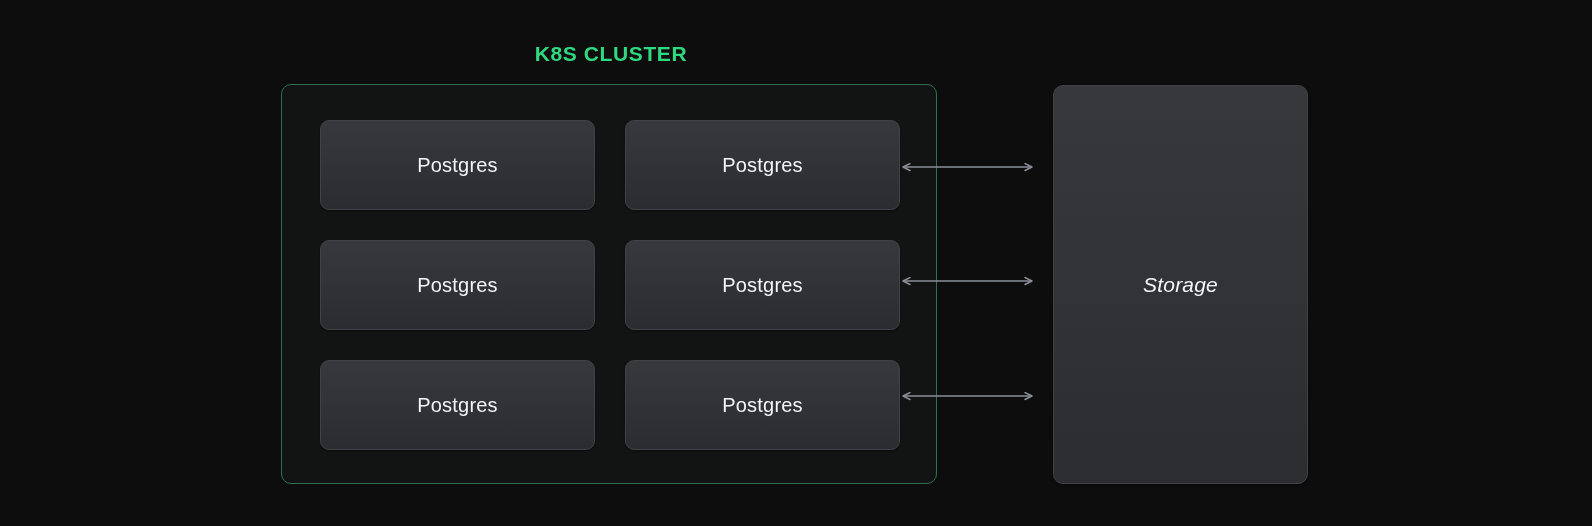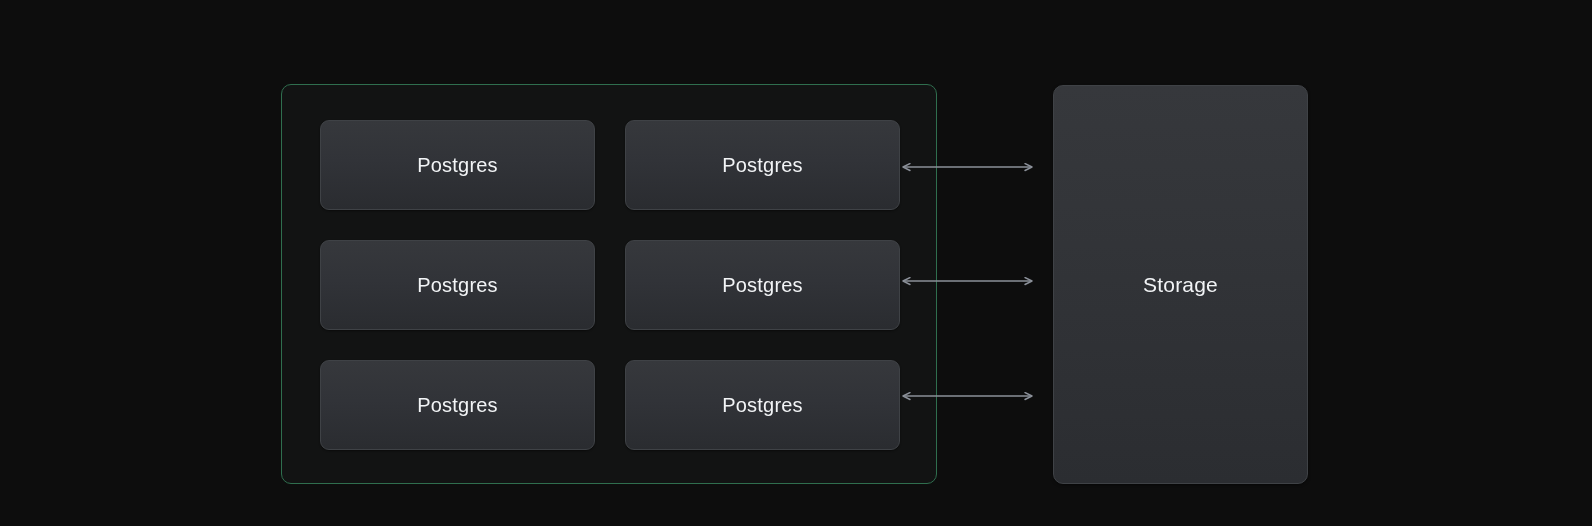--- a/index.html
+++ b/index.html
@@ -88,20 +88,21 @@
     top: 85px;
     width: 255px;
     height: 399px;
     border-radius: 10px;
     border: 1px solid #3f4246;
     background: linear-gradient(180deg, #36383c 0%, #323438 40%, #2b2d31 100%);
     display: flex;
     align-items: center;
     justify-content: center;
     box-shadow: 0 1px 3px rgba(0,0,0,0.5);
+    font-style: italic;
   }
 
   #storage-label {
     color: #f2f4f6;
     font-size: 21px;
     line-height: 26px;
     letter-spacing: 0.2px;
   }
 
   
@@ -112,20 +113,21 @@
     width: 1592px;
     height: 526px;
     pointer-events: none;
   }
 </style>
 </head>
 <body>
 
 <div id="diagram-root">
 
+  <div id="cluster-title">K8S CLUSTER</div>
 
   <div id="cluster-box">
 
     <div id="pods-grid">
 
       <div class="pod-row">
         <div class="pod-box">Postgres</div>
         <div class="pod-box">Postgres</div>
       </div>
 

